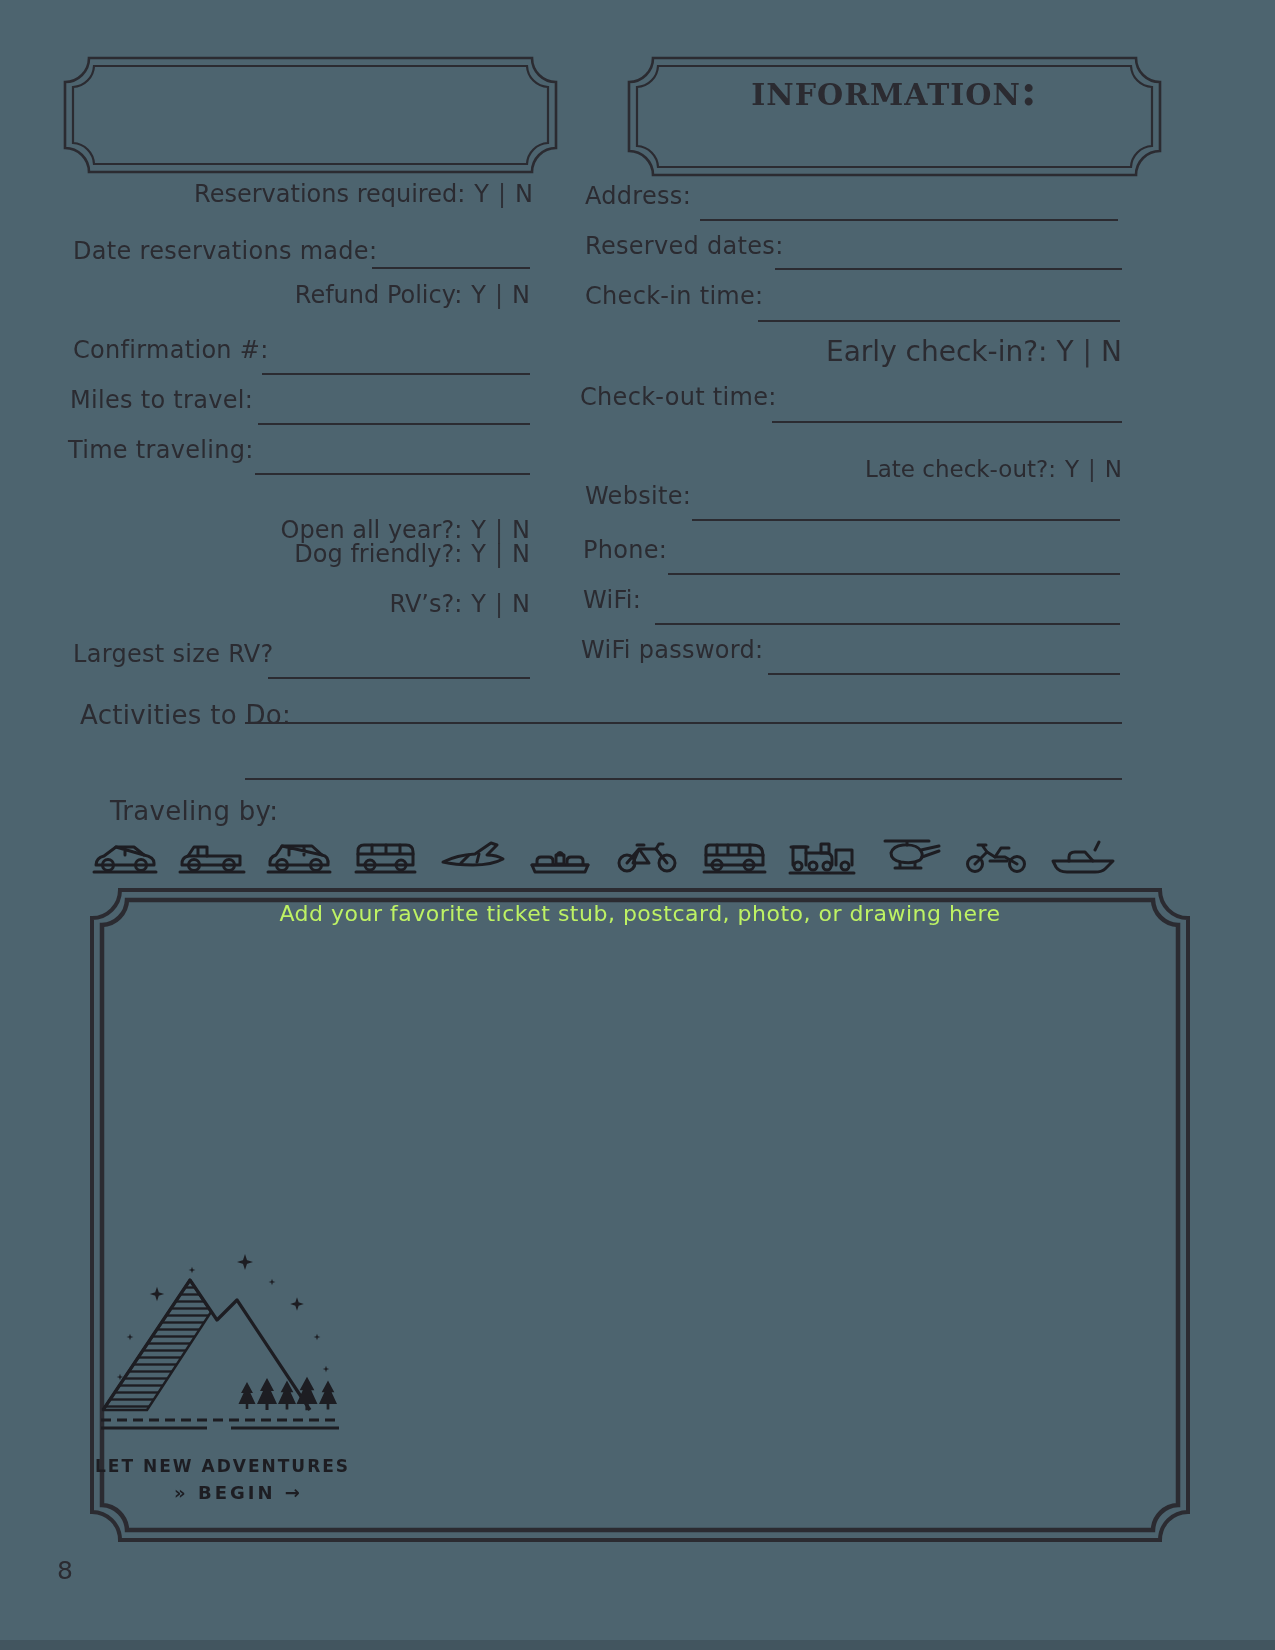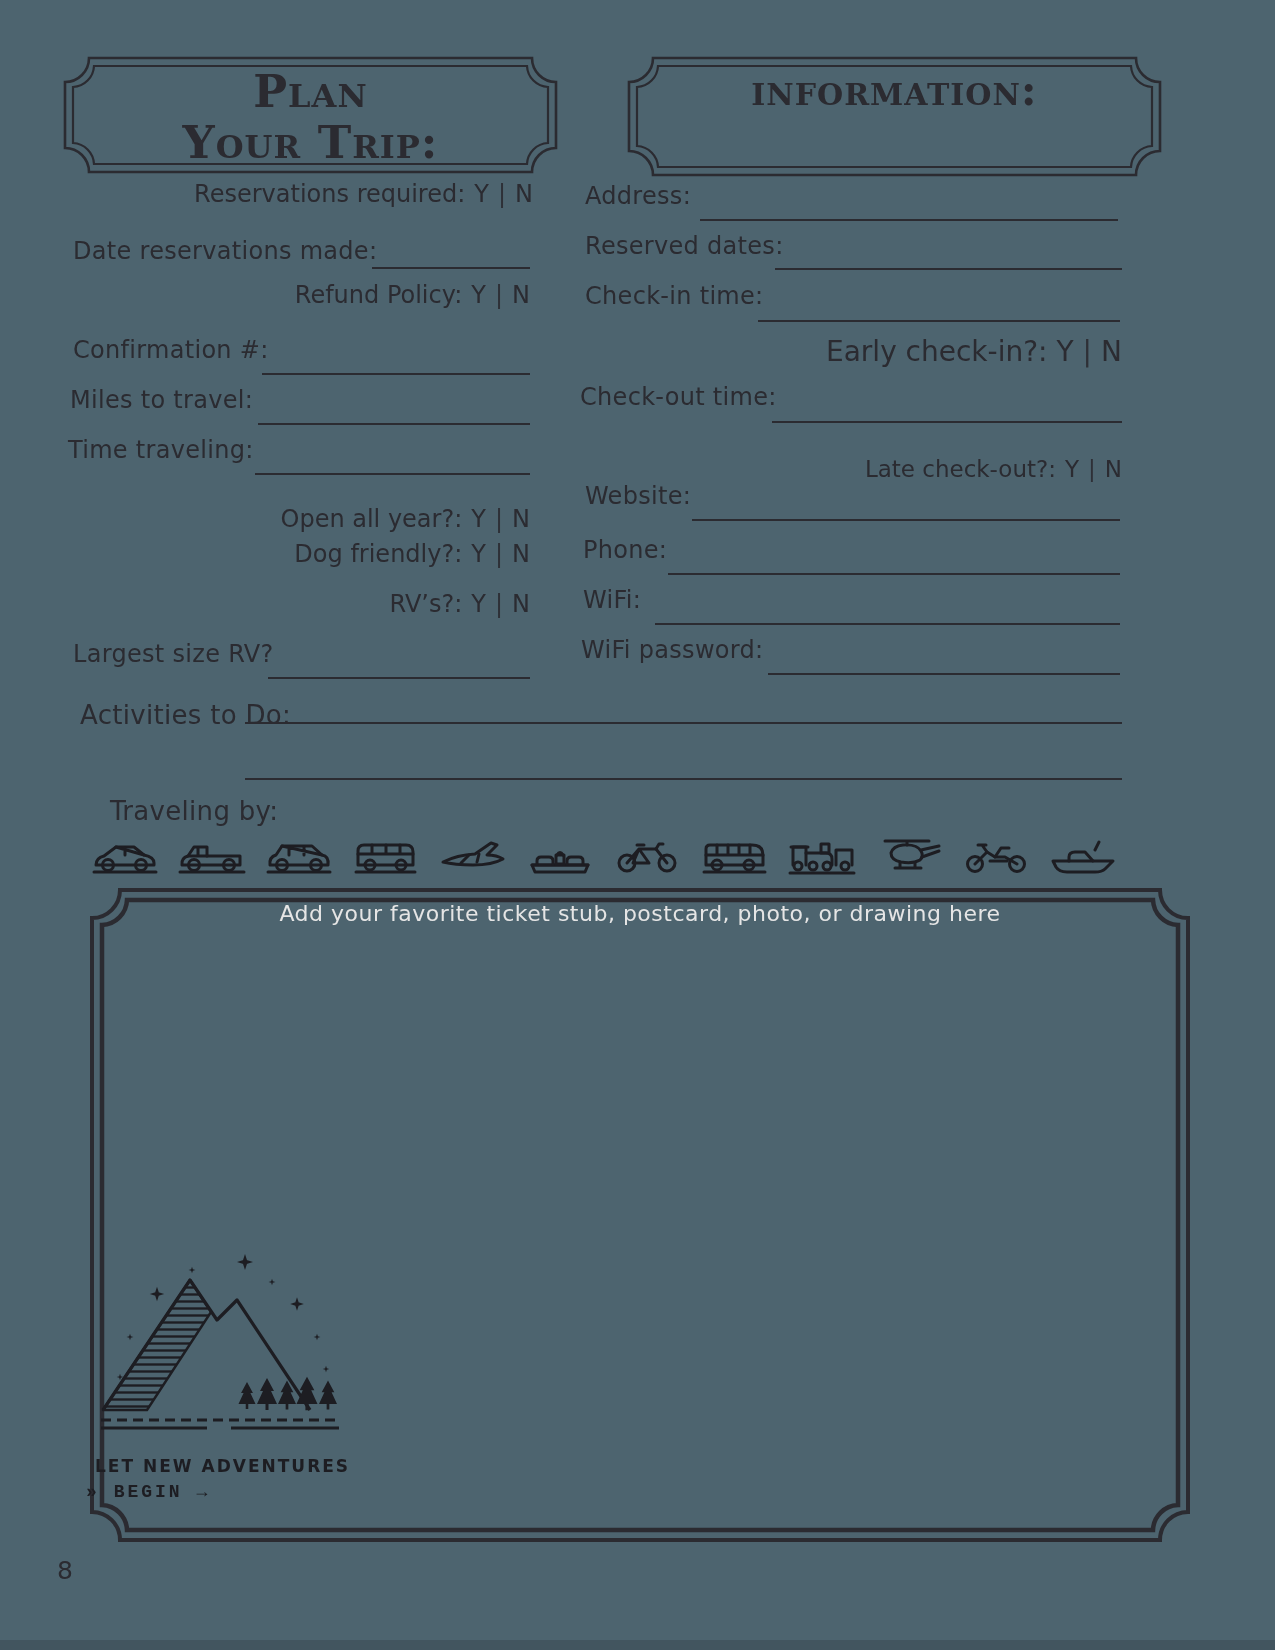--- a/index.html
+++ b/index.html
@@ -24,46 +24,42 @@
   .wline{position:absolute;height:0;border-bottom:2px solid #2b2b31;}
   .ynrow{position:absolute;display:flex;gap:9px;font-size:24px;white-space:nowrap;align-items:baseline;}
   .ynrow .sep{opacity:.9;}
   .iconrow{position:absolute;left:88px;top:834px;width:1032px;height:44px;
     display:flex;justify-content:space-between;align-items:flex-end;}
   .ticon{display:inline-block;width:74px;height:44px;color:#1d1d22;}
   .ticon svg{width:100%;height:100%;}
   .ticon path,.ticon circle,.ticon rect{stroke:currentColor;fill:none;stroke-width:3;stroke-linecap:round;stroke-linejoin:round;}
   .photo-placeholder{
     position:absolute;left:90px;top:901px;width:1100px;text-align:center;
-    font-size:22px;letter-spacing:.5px;color:#e5e5e5;
+    font-size:22px;letter-spacing:.5px;color:#bef264;
   }
   .logo-text1{
     position:absolute;left:95px;top:1456px;width:250px;text-align:center;
     font-weight:700;font-size:17px;letter-spacing:2px;color:#1d1d22;white-space:nowrap;
   }
   .logo-text2{
-    position:absolute;left:86px;top:1482px;width:250px;
-    font-weight:700;font-size:18px;letter-spacing:3px;color:#1d1d22;white-space:nowrap;font-family:Liberation Mono, monospace;
+    position:absolute;left:112px;top:1482px;width:250px;text-align:center;
+    font-weight:700;font-size:18px;letter-spacing:3px;color:#1d1d22;white-space:nowrap;
   }
   .logo-text2 .aro{letter-spacing:0;}
   .pagenum{position:absolute;left:57px;top:1556px;font-size:25px;}
   .bottom-edge{position:absolute;left:0;bottom:0;width:100%;height:10px;background:rgba(0,0,0,.14);}
 </style>
 </head>
 <body>
 
 <div class="titlebox" style="left:63px;top:56px;width:495px;height:118px">
   <svg class="frame" width="495" height="118" viewBox="0 0 495 118">
     <path stroke-width="2.6" d="M26 2 H469 A24 24 0 0 0 493 26 V92 A24 24 0 0 0 469 116 H26 A24 24 0 0 0 2 92 V26 A24 24 0 0 0 26 2 Z"></path>
     <path stroke-width="2.2" d="M31 10 H464 A22 22 0 0 0 485 31 V87 A22 22 0 0 0 464 108 H31 A22 22 0 0 0 10 87 V31 A22 22 0 0 0 31 10 Z"></path>
   </svg>
-  <div class="tt" style="font-size:45px">
-    <div>Plan</div>
-    <div>Your Trip:</div>
-  </div>
 </div>
 
 <div class="titlebox" style="left:627px;top:56px;width:535px;height:121px">
   <svg class="frame" width="535" height="121" viewBox="0 0 535 121">
     <path stroke-width="2.6" d="M26 2 H509 A24 24 0 0 0 533 26 V95 A24 24 0 0 0 509 119 H26 A24 24 0 0 0 2 95 V26 A24 24 0 0 0 26 2 Z"></path>
     <path stroke-width="2.2" d="M31 10 H504 A22 22 0 0 0 525 31 V90 A22 22 0 0 0 504 111 H31 A22 22 0 0 0 10 90 V31 A22 22 0 0 0 31 10 Z"></path>
   </svg>
   <div class="tt" style="font-size:43px">
     <div>information:</div>
   </div>
@@ -88,21 +84,21 @@
 
 <div class="lbl" style="left:73px;top:336px">Confirmation #:</div>
 <div class="wline" style="left:262px;top:373px;width:268px"></div>
 
 <div class="lbl" style="left:70px;top:386px">Miles to travel:</div>
 <div class="wline" style="left:258px;top:423px;width:272px"></div>
 
 <div class="lbl" style="left:68px;top:436px">Time traveling:</div>
 <div class="wline" style="left:255px;top:473px;width:275px"></div>
 
-<div class="ynrow" style="right:745px;top:505px">
+<div class="ynrow" style="right:745px;top:516px">
   <span>Open all year?:</span>
   <span class="yn">Y</span>
   <span class="sep">|</span>
   <span class="yn">N</span>
 </div>
 
 <div class="ynrow" style="right:745px;top:540px">
   <span>Dog friendly?:</span>
   <span class="yn">Y</span>
   <span class="sep">|</span>

